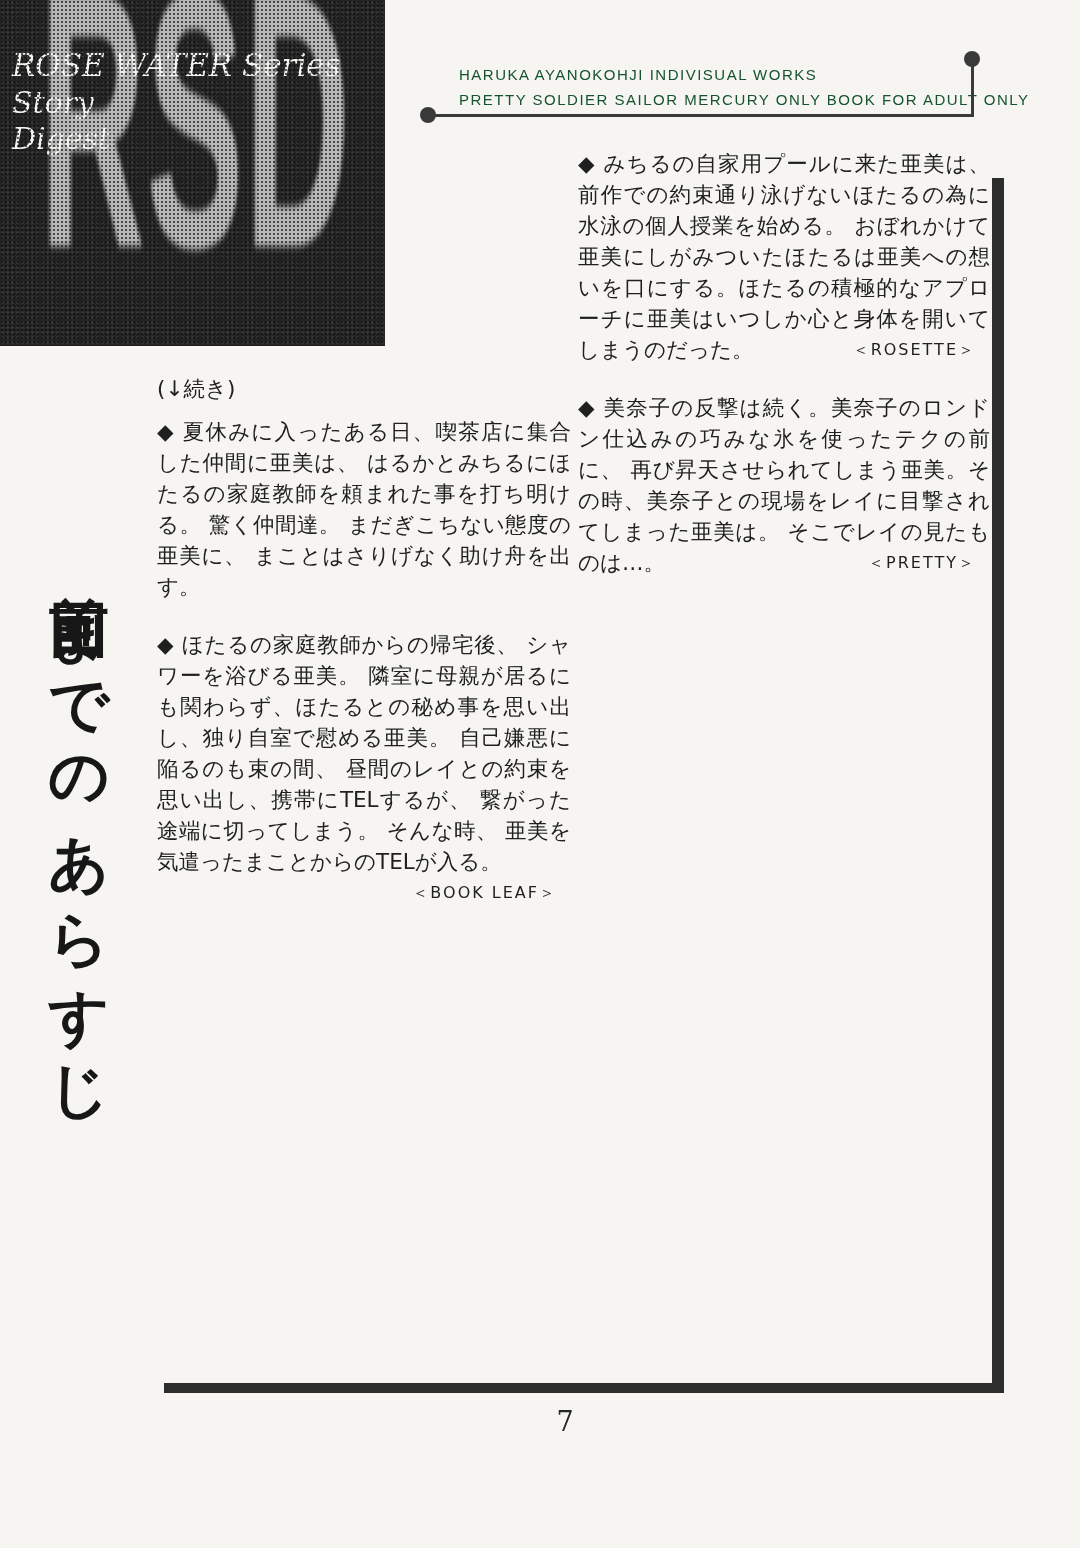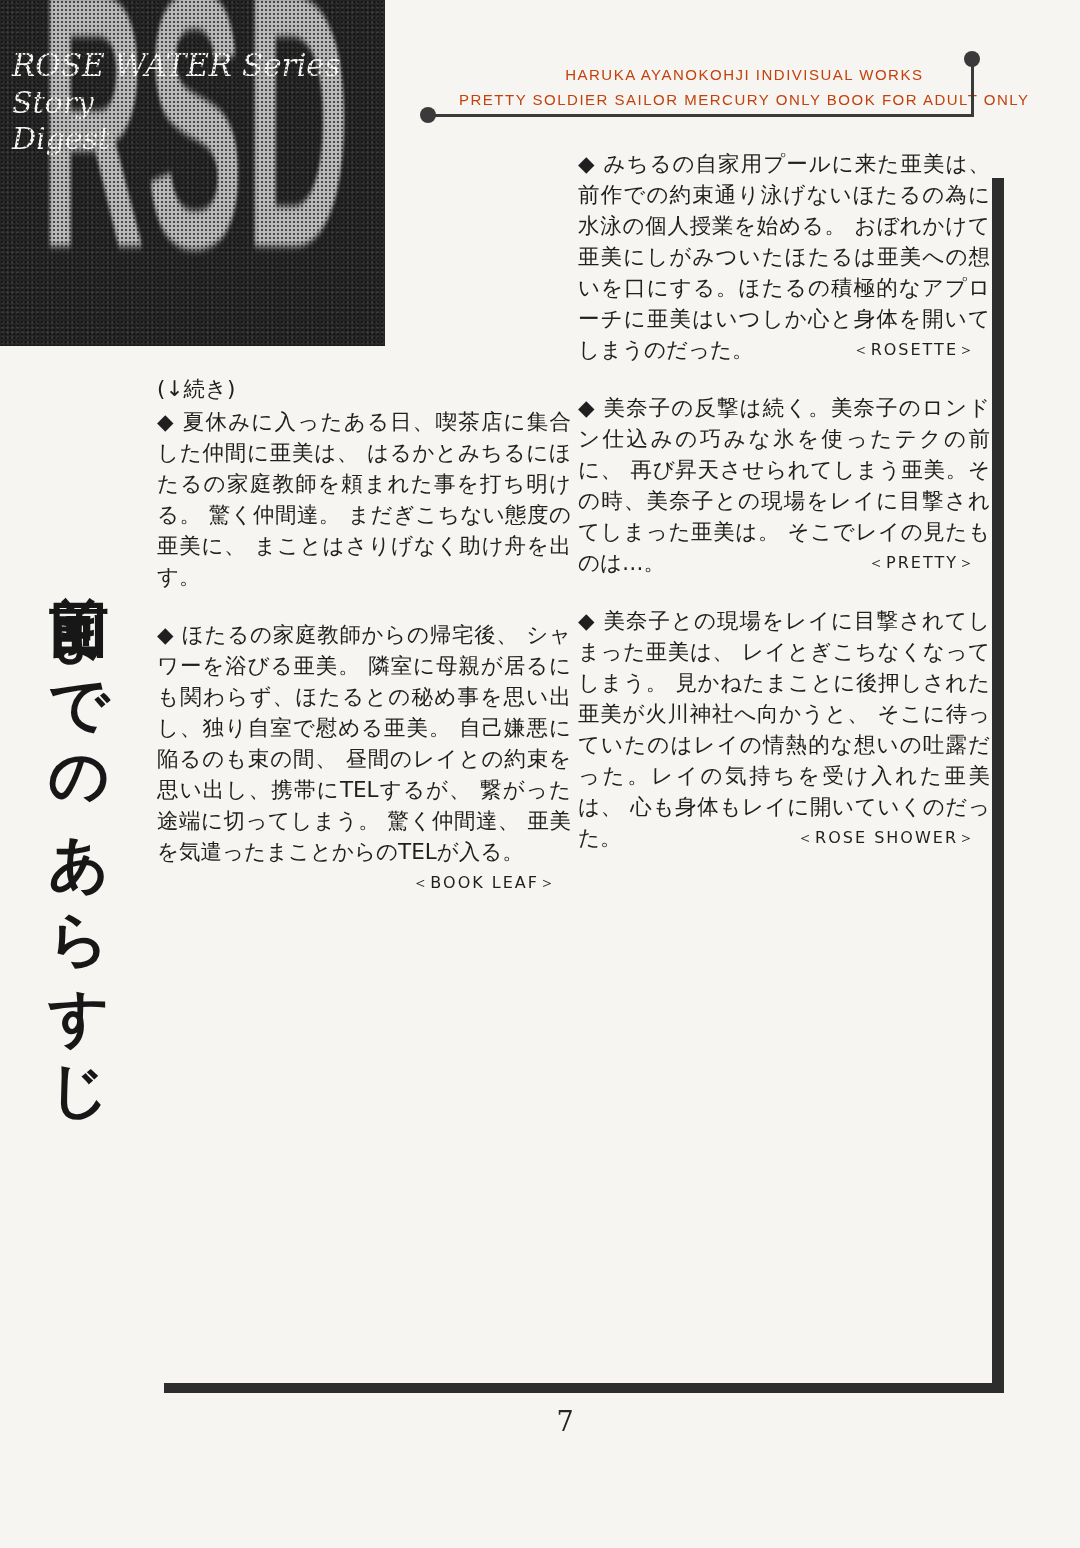--- a/index.html
+++ b/index.html
@@ -42,21 +42,21 @@
   }
   .series.l1{left:12px;top:48px;font-size:31px;}
   .series.l2{left:12px;top:86px;font-size:30px;}
   .series.l3{left:12px;top:122px;font-size:30px;}
 
   
   .pub-header{
     position:absolute;left:459px;top:62px;
     font-family:"Liberation Sans",sans-serif;
     font-size:15px;letter-spacing:1.5px;line-height:25px;
-    color:#c2410c;white-space:nowrap;text-align:center;
+    color:#14532d;white-space:nowrap;
   }
   .brk{position:absolute;background:#3a3a3a;}
   .brk-h{left:428px;top:114px;width:546px;height:3px;}
   .brk-v{left:971px;top:60px;width:3px;height:57px;}
   .brk-dot{position:absolute;width:16px;height:16px;border-radius:50%;background:#3a3a3a;}
   .brk-dot.left{left:420px;top:107px;}
   .brk-dot.right{left:964px;top:51px;}
 
   
   .side-heading{
@@ -67,21 +67,21 @@
   }
 
   
   .col{position:absolute;color:#1f1f1f;}
   .col-left{left:157px;top:373px;width:414px;}
   .col-right{left:578px;top:148px;width:412px;}
   .jp{
     margin:0;font-size:21.5px;line-height:31px;
     text-align:justify;color:#1f1f1f;
   }
-  .note{margin-bottom:2px;text-align:left;}
+  .note{margin-bottom:12px;text-align:left;}
   .section{overflow:hidden;margin-bottom:27px;}
   .section:last-child{margin-bottom:0;}
   .rose-tag{
     float:right;margin-right:14px;letter-spacing:2px;
     font-size:16px;
   }
 
   
   .vbar{position:absolute;left:992px;top:178px;width:12px;height:1215px;background:#2d2d2d;}
   .bottom-rule{position:absolute;left:164px;top:1383px;width:840px;height:10px;background:#2d2d2d;}
@@ -114,33 +114,30 @@
   <div class="brk-dot right"></div>
 
   <div class="side-heading">前回までのあらすじ</div>
 
   <div class="col col-left">
     <p class="jp note">(↓続き)</p>
     <div class="section">
       <p class="jp"><span>◆ 夏休みに入ったある日、喫茶店に集合した仲間に亜美は、 はるかとみちるにほたるの家庭教師を頼まれた事を打ち明ける。 驚く仲間達。 まだぎこちない態度の亜美に、 まことはさりげなく助け舟を出す。</span></p>
     </div>
     <div class="section">
-      <p class="jp"><span>◆ ほたるの家庭教師からの帰宅後、 シャワーを浴びる亜美。 隣室に母親が居るにも関わらず、ほたるとの秘め事を思い出し、独り自室で慰める亜美。 自己嫌悪に陥るのも束の間、 昼間のレイとの約束を思い出し、携帯にTELするが、 繋がった途端に切ってしまう。 驚く仲間達、 亜美を気遣ったまことからのTELが入る。</span><span class="rose-tag">＜BOOK LEAF＞</span></p>
+      <p class="jp"><span>◆ ほたるの家庭教師からの帰宅後、 シャワーを浴びる亜美。 隣室に母親が居るにも関わらず、ほたるとの秘め事を思い出し、独り自室で慰める亜美。 自己嫌悪に陥るのも束の間、 昼間のレイとの約束を思い出し、携帯にTELするが、 繋がった途端に切ってしまう。 そんな時、 亜美を気遣ったまことからのTELが入る。</span><span class="rose-tag">＜BOOK LEAF＞</span></p>
     </div>
   </div>
 
   <div class="col col-right">
     <div class="section">
       <p class="jp"><span>◆ みちるの自家用プールに来た亜美は、前作での約束通り泳げないほたるの為に水泳の個人授業を始める。 おぼれかけて亜美にしがみついたほたるは亜美への想いを口にする。ほたるの積極的なアプローチに亜美はいつしか心と身体を開いてしまうのだった。</span><span class="rose-tag">＜ROSETTE＞</span></p>
     </div>
     <div class="section">
       <p class="jp"><span>◆ 美奈子の反撃は続く。美奈子のロンドン仕込みの巧みな氷を使ったテクの前に、 再び昇天させられてしまう亜美。その時、美奈子との現場をレイに目撃されてしまった亜美は。 そこでレイの見たものは…。</span><span class="rose-tag">＜PRETTY＞</span></p>
-    </div>
-    <div class="section">
-      <p class="jp"><span>◆ 美奈子との現場をレイに目撃されてしまった亜美は、 レイとぎこちなくなってしまう。 見かねたまことに後押しされた亜美が火川神社へ向かうと、 そこに待っていたのはレイの情熱的な想いの吐露だった。レイの気持ちを受け入れた亜美は、 心も身体もレイに開いていくのだった。</span><span class="rose-tag">＜ROSE SHOWER＞</span></p>
     </div>
   </div>
 
   <div class="vbar"></div>
   <div class="bottom-rule"></div>
 
   <div class="page-number">7</div>
 
 </div>
 

